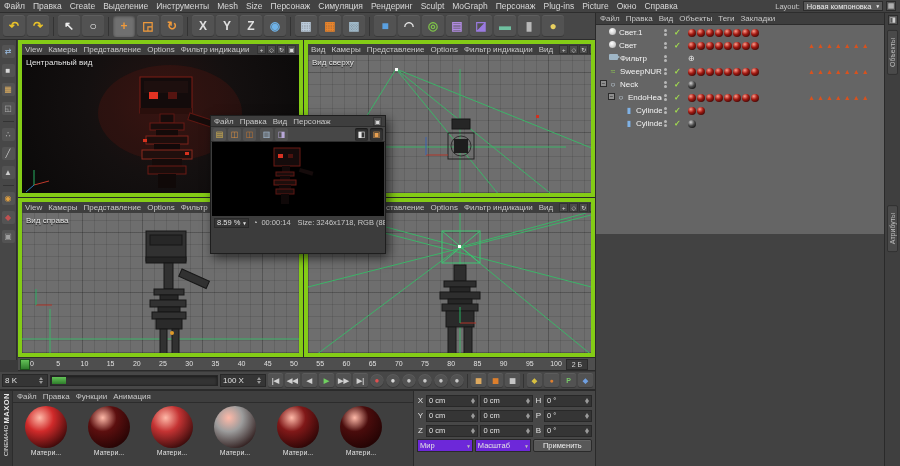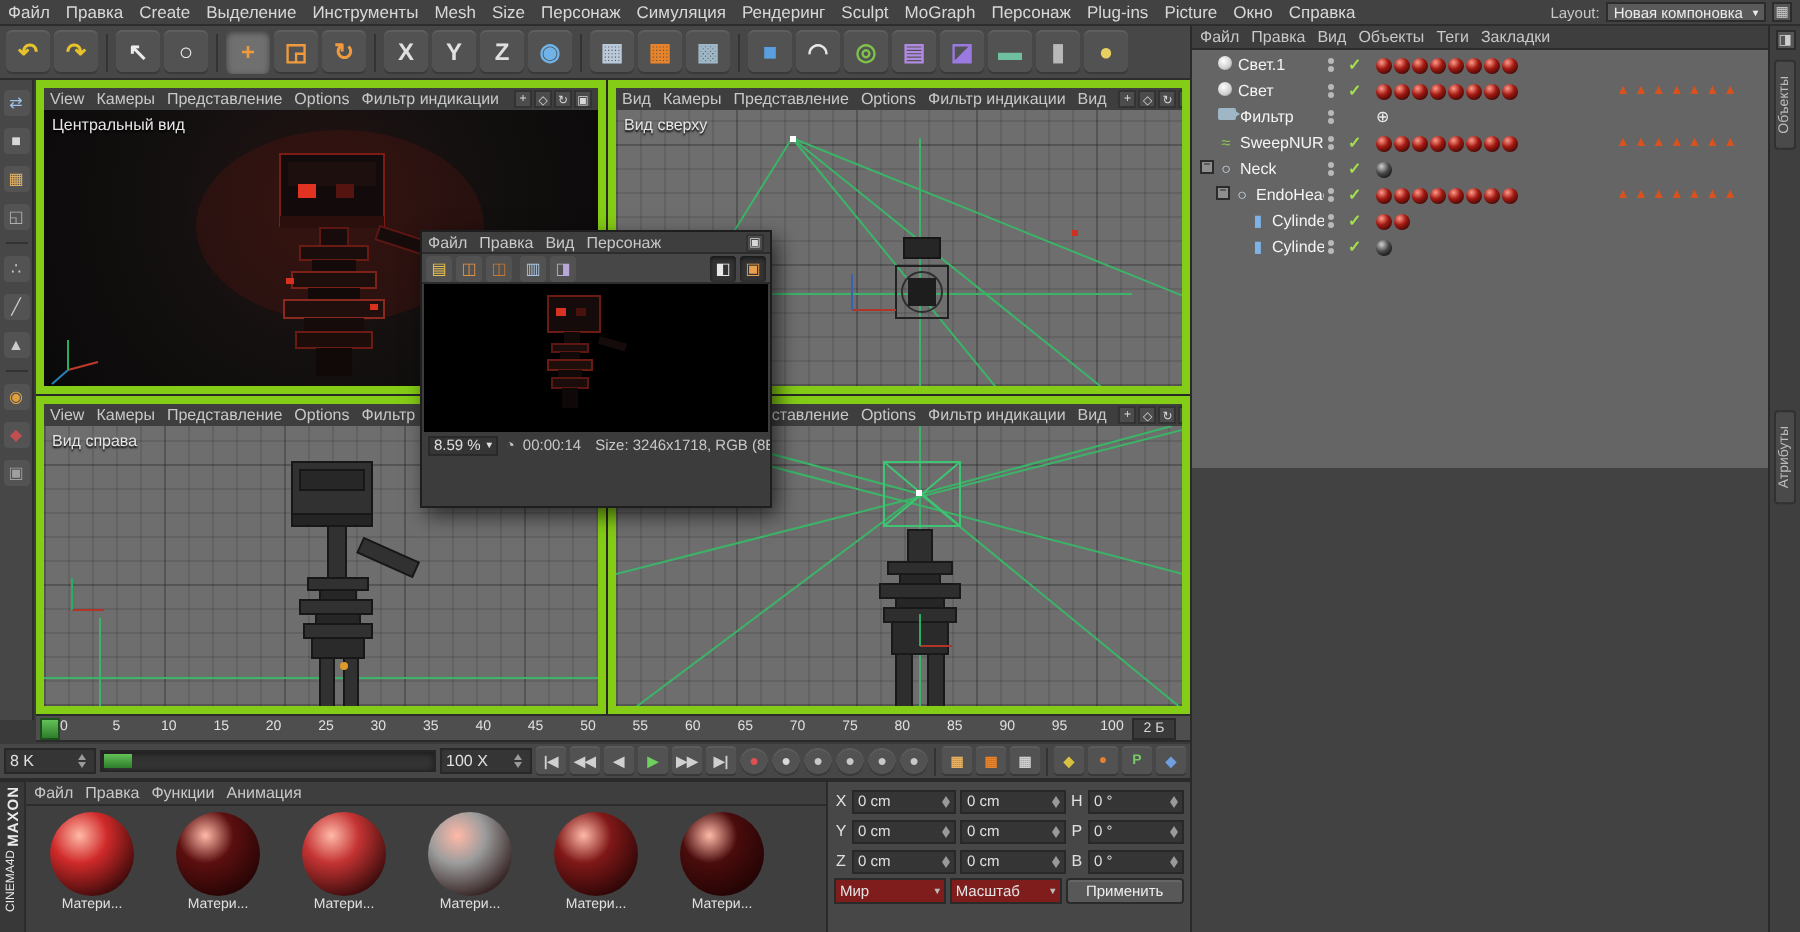--- a/index.html
+++ b/index.html
@@ -126,21 +126,21 @@
 .mat-sphere{width:42px;height:42px;border-radius:50%}
 .mat-label{font-size:7px;color:#e0e0e0;max-width:58px;overflow:hidden;white-space:nowrap}
 
 
 #coords{position:absolute;left:413px;top:390px;width:182px;height:76px;background:#474747;border-top:1px solid #2a2a2a;border-left:1px solid #2a2a2a;padding:3px 3px 2px;display:flex;flex-direction:column;gap:2px;z-index:3}
 .coord-row{display:flex;align-items:center;gap:2px;height:13px}
 .claxis{width:7px;font-size:8px;color:#e0e0e0;text-align:center;flex:none}
 .cfield{flex:1.1;height:12px;background:#353535;border:1px solid #282828;display:flex;align-items:center;font-size:7.5px;color:#e0e0e0;padding-left:2px}
 .cfield span{flex:1;text-align:left}
 .cfield.rot{flex:1}
-.csel{flex:1;height:13px;background:#7f1d1d;border:1px solid #2a2a2a;display:flex;align-items:center;justify-content:space-between;font-size:7.5px;color:#e4e4e4;padding:0 2px}
+.csel{flex:1;height:13px;background:#6d28d9;border:1px solid #2a2a2a;display:flex;align-items:center;justify-content:space-between;font-size:7.5px;color:#e4e4e4;padding:0 2px}
 .csel b{font-size:5px;color:#bbb}
 .cbtn{flex:1.15;height:13px;background:#585858;border:1px solid #2a2a2a;border-radius:2px;display:flex;align-items:center;justify-content:center;font-size:7.5px;color:#eee;box-shadow:inset 0 1px rgba(255,255,255,.08)}
 </style>
 </head>
 <body>
 
 <div id="menubar">
   <span id="menu-items">
       <span class="menu-item">Файл</span>
       <span class="menu-item">Правка</span>

